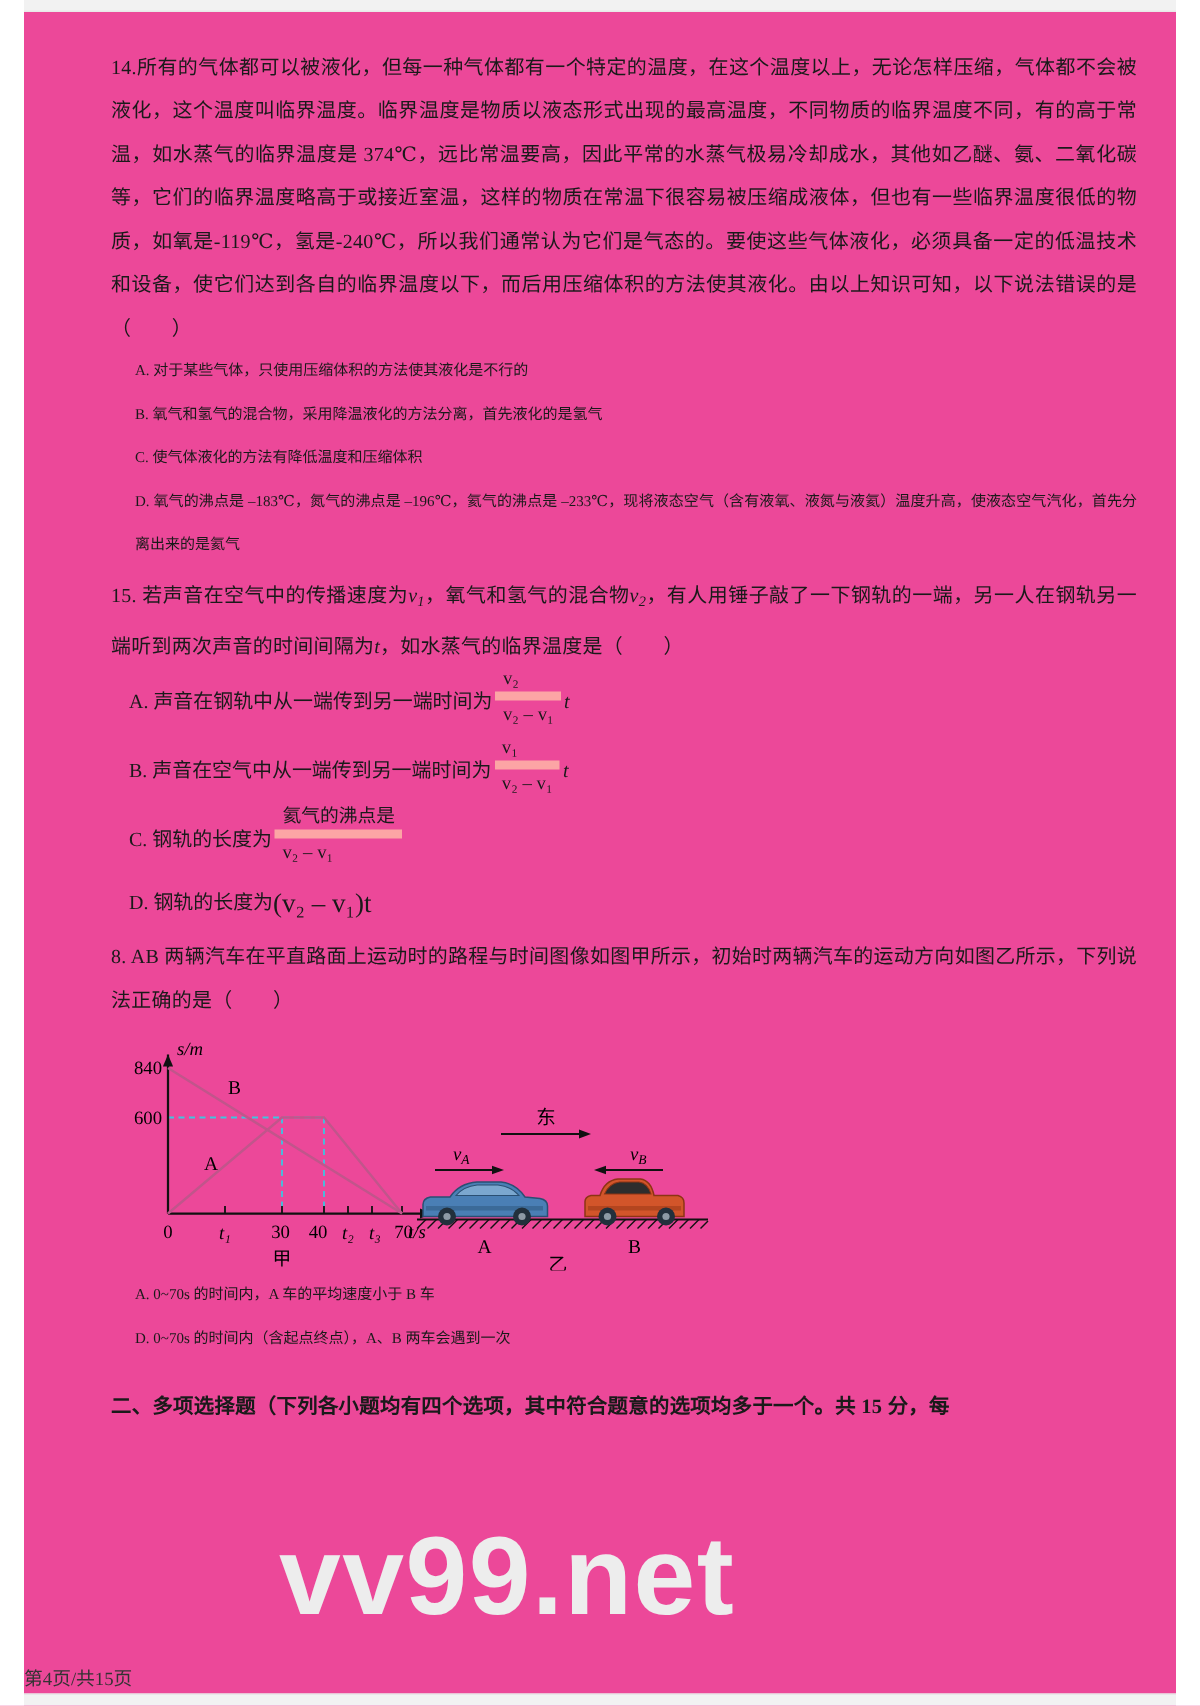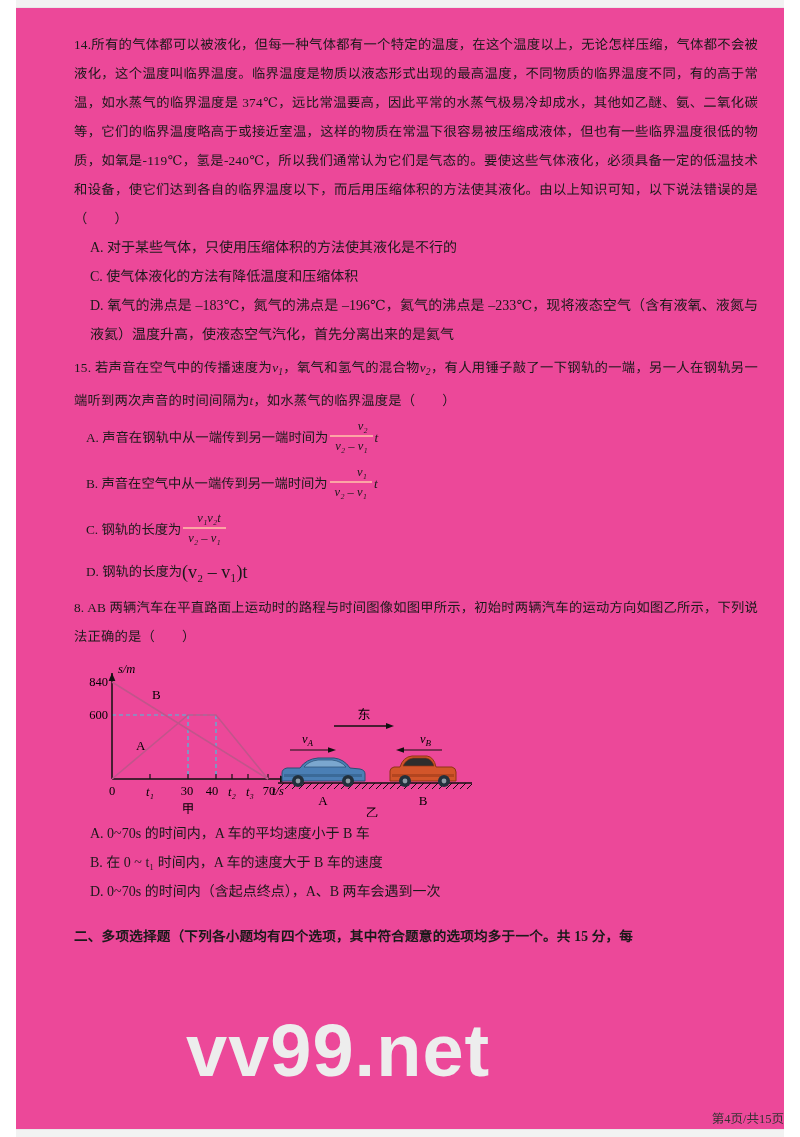--- a/index.html
+++ b/index.html
@@ -44,45 +44,44 @@
   .q-block { margin-bottom: 2px; }
   .q-text {
     font-size: 13.3px;
     line-height: 29px;
     text-align: justify;
     text-justify: inter-ideograph;
     letter-spacing: 0.2px;
   }
   .q-stem { text-indent: 0; }
   .opt {
-    font-size: 14px;
+    font-size: 10px;
     line-height: 29px;
     margin-left: 16px;
     text-align: justify;
   }
   .var { font-style: italic; font-family: "Liberation Serif", serif; }
   sub { font-size: 0.72em; vertical-align: -0.28em; font-style: italic; }
 
   
   .frac {
     display: inline-block;
     vertical-align: -0.62em;
-    text-align: right;
+    text-align: left;
     margin: 0 2px;
-    font-style: italic;
   }
   .frac .num {
     display: block;
     padding: 0 5px 1px 5px;
     font-size: 12.5px;
     line-height: 15px;
   }
   .frac .den {
     display: block;
-    border-top: 2px solid #fca5a5;
+    border-top: 6px solid #fca5a5;
     padding: 1px 5px 0 5px;
     font-size: 12.5px;
     line-height: 16px;
   }
   .opt-frac-row {
     font-size: 13.3px;
     line-height: 46px;
     margin-left: 12px;
   }
   .big-paren {
@@ -132,58 +131,59 @@
     color: #ededed;
     letter-spacing: 1px;
     user-select: none;
     pointer-events: none;
   }
   .footer {
     position: absolute;
     left: 0;
     right: 0;
     top: 1108px;
-    text-align: right;
+    text-align: left;
     font-size: 12.5px;
     color: #333;
   }
   svg text {
     font-family: "Liberation Serif", "DejaVu Serif", serif;
   }
 </style>
 </head>
 <body>
 
 <div class="page">
   <div class="page-edge-top"></div>
 
   <div class="content">
 
     <div class="q-block">
       <div class="q-text q-stem">14.所有的气体都可以被液化，但每一种气体都有一个特定的温度，在这个温度以上，无论怎样压缩，气体都不会被液化，这个温度叫临界温度。临界温度是物质以液态形式出现的最高温度，不同物质的临界温度不同，有的高于常温，如水蒸气的临界温度是 374℃，远比常温要高，因此平常的水蒸气极易冷却成水，其他如乙醚、氨、二氧化碳等，它们的临界温度略高于或接近室温，这样的物质在常温下很容易被压缩成液体，但也有一些临界温度很低的物质，如氧是-119℃，氢是-240℃，所以我们通常认为它们是气态的。要使这些气体液化，必须具备一定的低温技术和设备，使它们达到各自的临界温度以下，而后用压缩体积的方法使其液化。由以上知识可知，以下说法错误的是（　　）</div>
       <div class="opt">A. 对于某些气体，只使用压缩体积的方法使其液化是不行的</div>
+      <div class="opt">B. 氧气和氢气的混合物，采用降温液化的方法分离，首先液化的是氢气</div>
       <div class="opt">C. 使气体液化的方法有降低温度和压缩体积</div>
       <div class="opt">D. 氧气的沸点是 –183℃，氮气的沸点是 –196℃，氦气的沸点是 –233℃，现将液态空气（含有液氧、液氮与液氦）温度升高，使液态空气汽化，首先分离出来的是氦气</div>
     </div>
 
     <div class="q-block" style="margin-top:4px;">
       <div class="q-text q-stem">
         <span>15. 若声音在空气中的传播速度为</span><span class="var">v</span><sub>1</sub><span>，氧气和氢气的混合物</span><span class="var">v</span><sub>2</sub><span>，有人用锤子敲了一下钢轨的一端，另一人在钢轨另一端听到两次声音的时间间隔为</span><span class="var">t</span><span>，如水蒸气的临界温度是（　　）</span>
       </div>
 
       <div class="opt-frac-row">
         <span>A. 声音在钢轨中从一端传到另一端时间为</span><span class="frac"><span class="num">v₂</span><span class="den">v₂ – v₁</span></span><span class="var">t</span>
       </div>
 
       <div class="opt-frac-row">
         <span>B. 声音在空气中从一端传到另一端时间为</span><span class="frac"><span class="num">v₁</span><span class="den">v₂ – v₁</span></span><span class="var">t</span>
       </div>
 
       <div class="opt-frac-row">
-        <span>C. 钢轨的长度为</span><span class="frac"><span class="num">v₁v₂t</span><span class="den">v₂ – v₁</span></span>
+        <span>C. 钢轨的长度为</span><span class="frac"><span class="num">氦气的沸点是</span><span class="den">v₂ – v₁</span></span>
       </div>
 
       <div class="opt-frac-row" style="line-height:38px;">
         <span>D. 钢轨的长度为</span><span class="var big-paren">(v₂ – v₁)t</span>
       </div>
     </div>
 
     <div class="q-block" style="margin-top:2px;">
       <div class="q-text q-stem">8. AB 两辆汽车在平直路面上运动时的路程与时间图像如图甲所示，初始时两辆汽车的运动方向如图乙所示，下列说法正确的是（　　）</div>
 
@@ -313,21 +313,20 @@
               <circle cx="172" cy="86" r="2.4" fill="#8d9aa5"></circle>
             </g>
             <text x="151" y="110" font-size="13" text-anchor="middle">B</text>
 
             <text x="100" y="122" font-size="12.5" text-anchor="middle">乙</text>
           </svg>
         </div>
       </div>
 
       <div class="opt">A. 0~70s 的时间内，A 车的平均速度小于 B 车</div>
-      <div class="opt">B. 在 0 ~ t₁ 时间内，A 车的速度大于 B 车的速度</div>
       <div class="opt">D. 0~70s 的时间内（含起点终点），A、B 两车会遇到一次</div>
     </div>
 
     <div class="section-head">二、多项选择题（下列各小题均有四个选项，其中符合题意的选项均多于一个。共 15 分，每</div>
   </div>
 
   <div class="watermark">vv99.net</div>
 
   <div class="footer">第4页/共15页</div>
 

